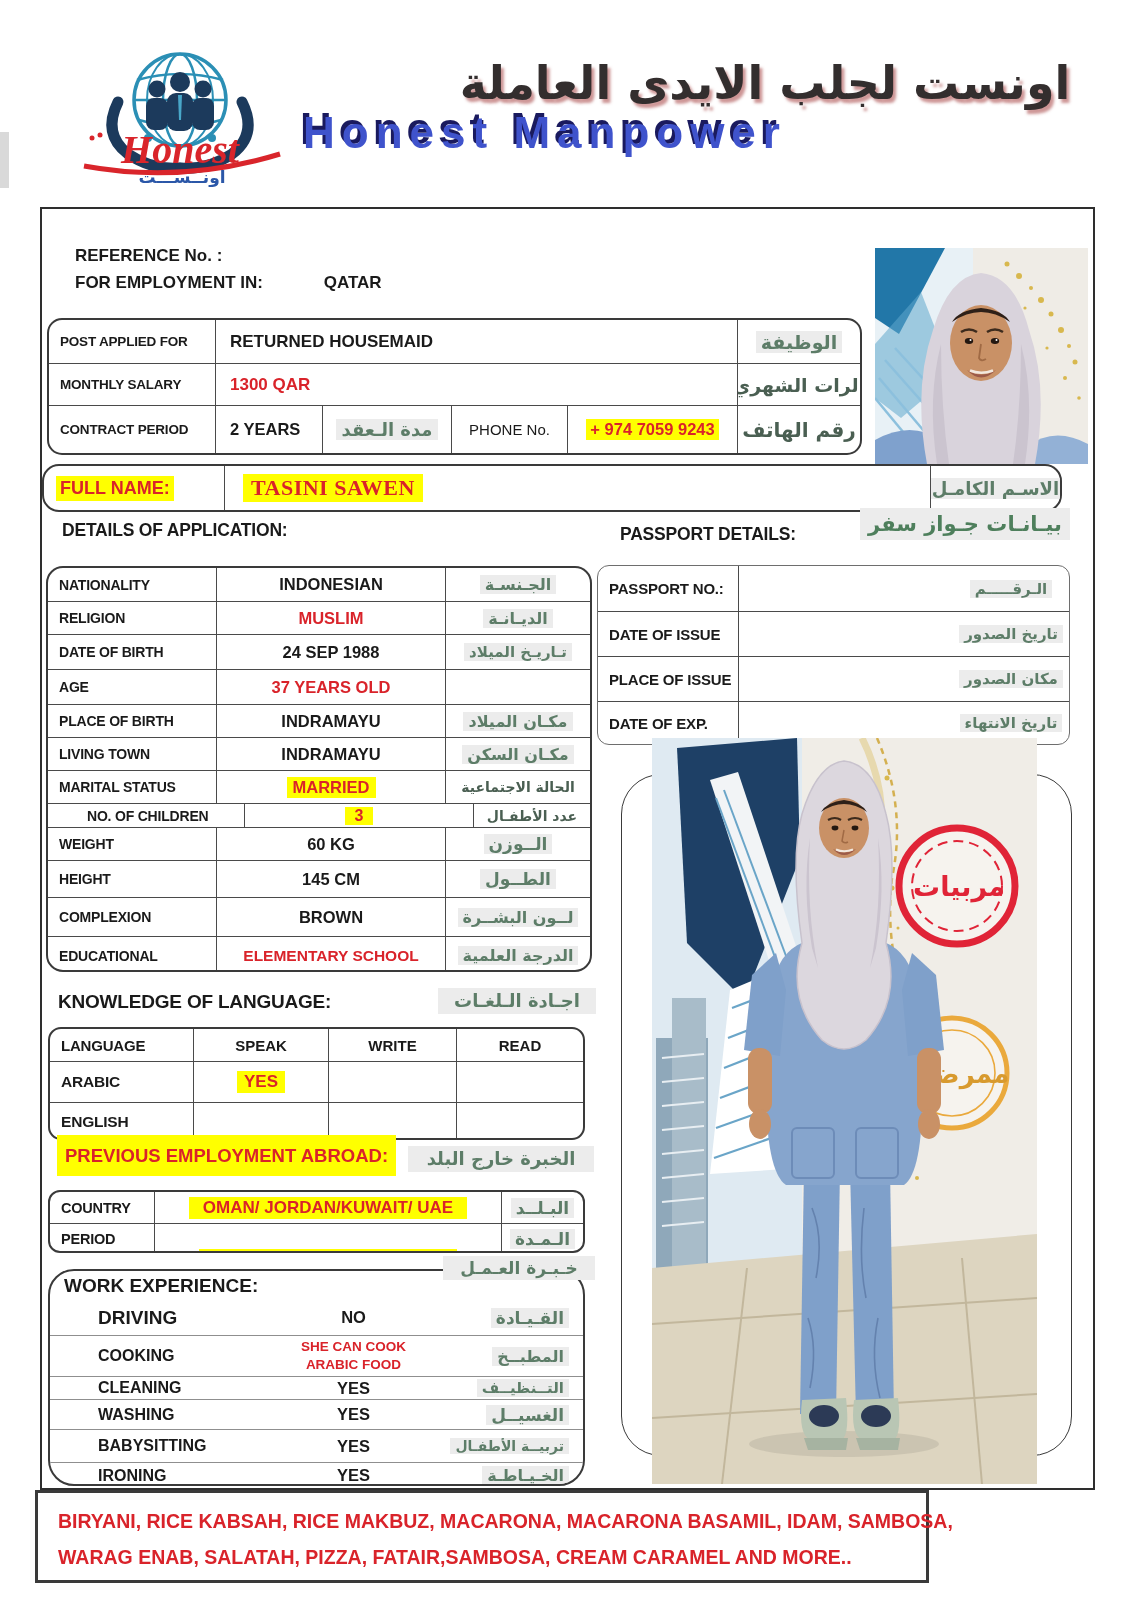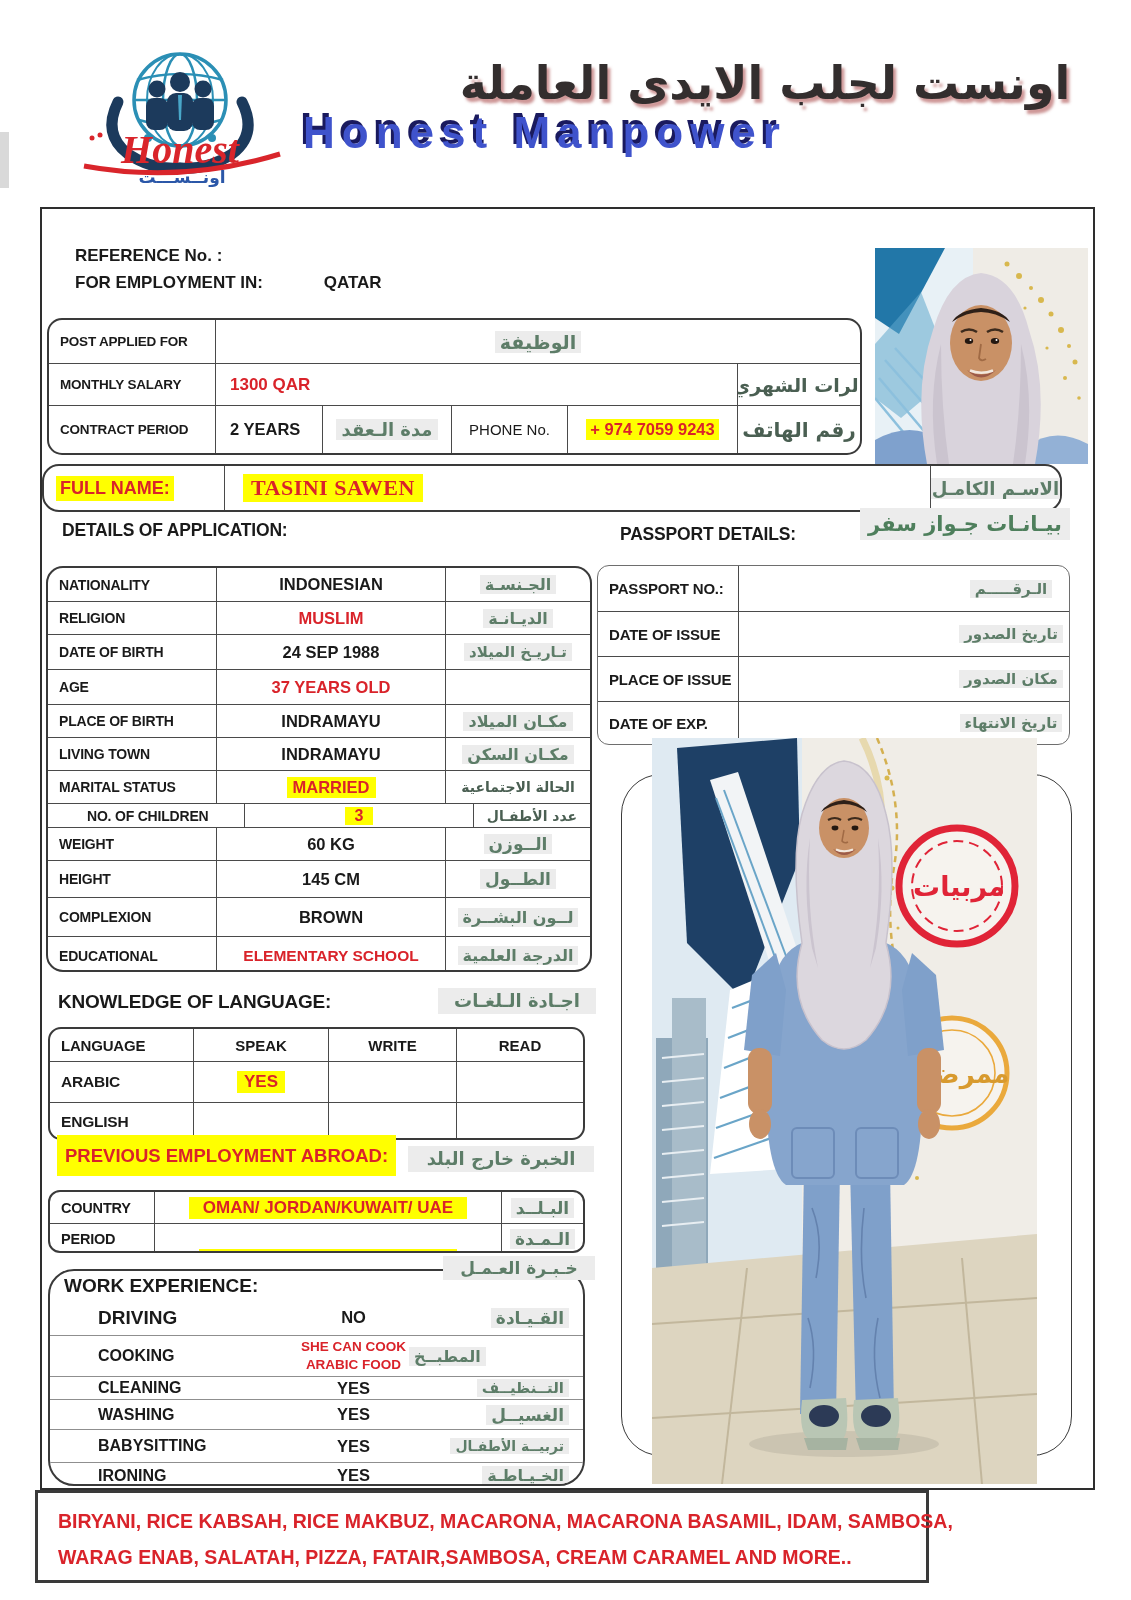--- a/index.html
+++ b/index.html
@@ -67,20 +67,21 @@
 
   <div class="abs b" style="left:75px;top:246px;font-size:17px;">REFERENCE No. :</div>
   <div class="abs" style="left:75px;top:273px;font-size:17px;">
     <span class="b">FOR EMPLOYMENT IN:</span>
     <span class="b" style="margin-left:56px;">QATAR</span>
   </div>
 
   <div class="abs rtab" style="left:47px;top:318px;width:815px;height:137px;">
     <div class="row" style="height:43px;">
       <div class="cell lab" style="width:166px;">POST APPLIED FOR</div>
+      <div class="cell val" style="width:522px;padding-left:14px;">RETURNED HOUSEMAID</div>
       <div class="cell c" style="flex:1;">
           <span class="ar" style="font-size:19px;">الوظيفة</span>
         </div>
     </div>
     <div class="row" style="height:42px;">
       <div class="cell lab" style="width:166px;">MONTHLY SALARY</div>
       <div class="cell val red" style="width:522px;padding-left:14px;">1300 QAR</div>
       <div class="cell c" style="flex:1;">
           <span class="ar-plain" style="font-size:19px;">الرات الشهري</span>
         </div>
@@ -441,21 +442,21 @@
       <div class="wrow" style="height:35px;border-top:none;">
         <div class="b" style="width:200px;padding-left:48px;font-size:19px;">DRIVING</div>
         <div class="b" style="flex:1;text-align:center;font-size:16.5px;">NO</div>
         <div style="width:160px;text-align:right;padding-right:14px;"><span class="ar" style="font-size:17px;">القـيـادة</span></div>
       </div>
       <div class="wrow" style="height:41px;">
         <div class="b" style="width:200px;padding-left:48px;font-size:16px;">COOKING</div>
         <div style="flex:1;display:flex;justify-content:center;">
             <span class="red b" style="font-size:13.5px;max-width:230px;text-align:center;line-height:1.3;">SHE CAN COOK ARABIC FOOD</span>
           </div>
-        <div style="width:160px;padding-right:14px;"><span class="ar" style="font-size:16px;">المطبــخ</span></div>
+        <div style="width:160px;text-align:right;padding-right:14px;"><span class="ar" style="font-size:16px;">المطبــخ</span></div>
       </div>
       <div class="wrow" style="height:23px;">
         <div class="b" style="width:200px;padding-left:48px;font-size:16px;">CLEANING</div>
         <div class="b" style="flex:1;text-align:center;font-size:16.5px;">YES</div>
         <div style="width:160px;text-align:right;padding-right:14px;"><span class="ar" style="font-size:15px;">التــنظيــف</span></div>
       </div>
       <div class="wrow" style="height:30px;">
         <div class="b" style="width:200px;padding-left:48px;font-size:16px;">WASHING</div>
         <div class="b" style="flex:1;text-align:center;font-size:16.5px;">YES</div>
         <div style="width:160px;text-align:right;padding-right:14px;"><span class="ar" style="font-size:17px;">الغسيــل</span></div>

